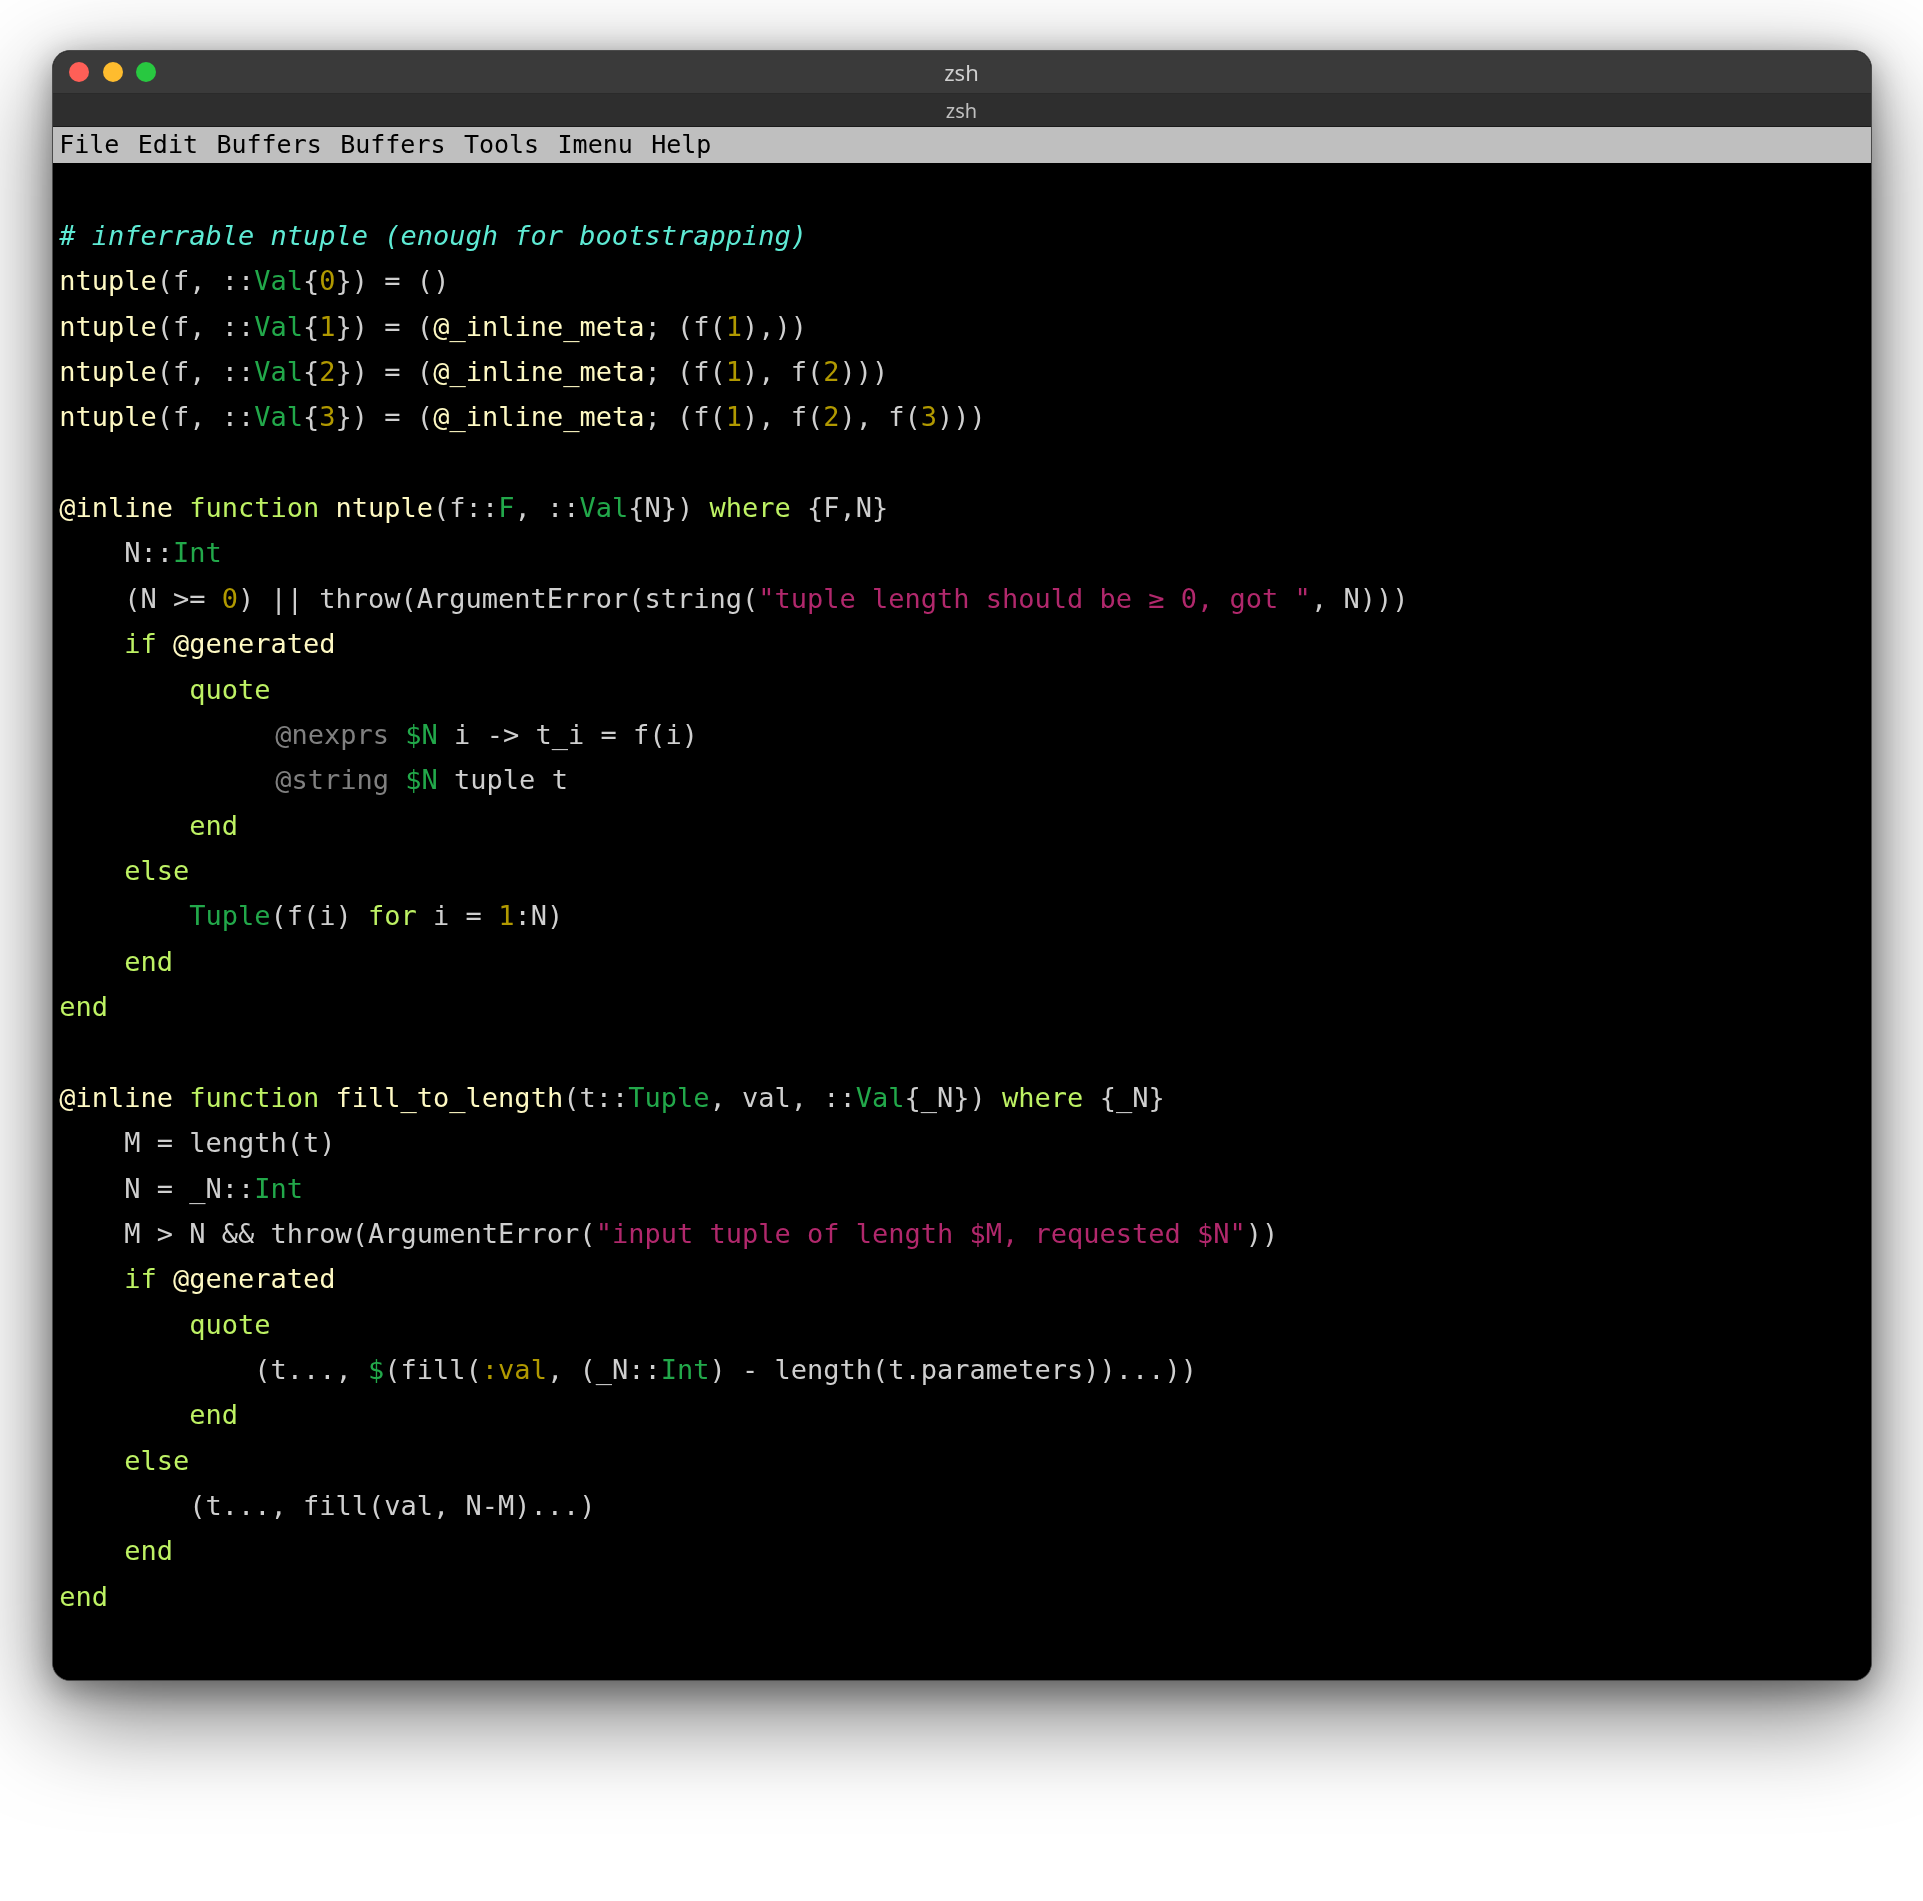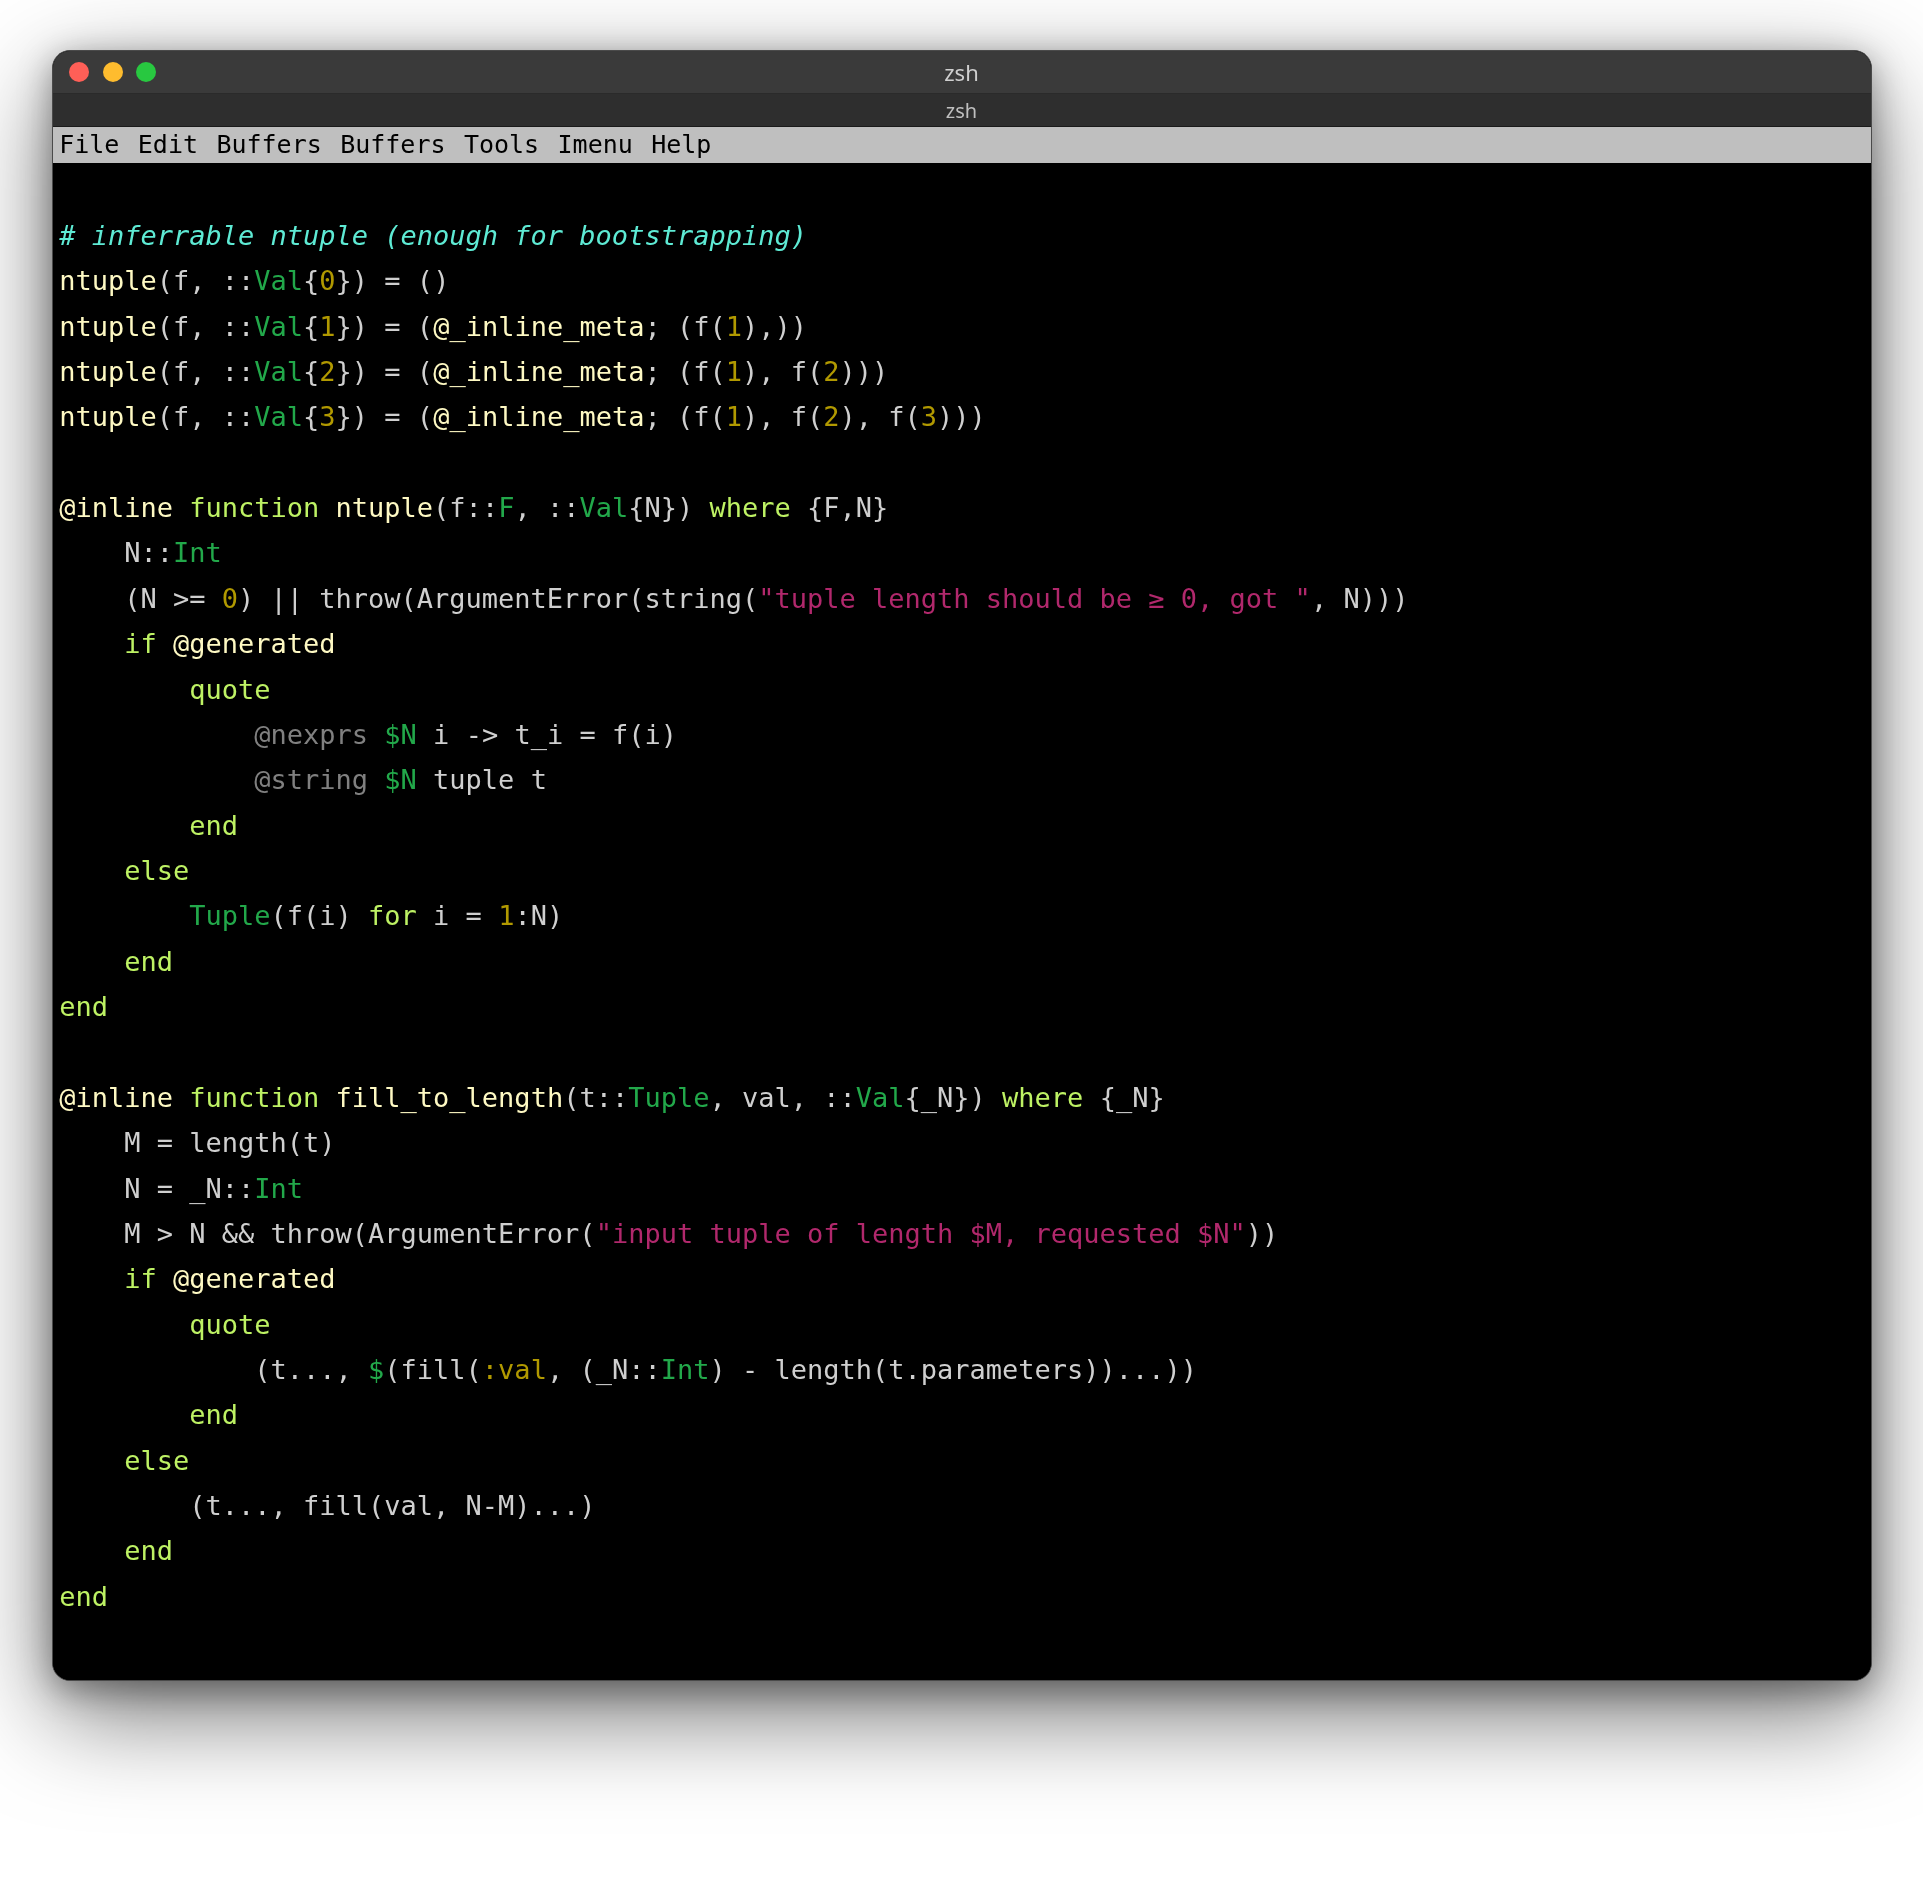--- a/index.html
+++ b/index.html
@@ -91,21 +91,21 @@
     background: #000;
   }
 
   
   .c-red     { color: #5eead4; font-style: italic; }  
   .c-blue    { color: #fef9c3; text-align: center; }  
   .c-green   { color: #22a84a; }  
   .c-purple  { color: #bef264; }  
   .c-yellow  { color: #b19900; }  
   .c-str     { color: #b1286c; }  
-  .c-gray    { color: #808080; }  
+  .c-gray    { color: #808080; margin-left: 21px; }  
   .c-plain   { color: #cfcfcf; }
 </style>
 </head>
 <body>
 
 <div class="window">
 
   <div class="titlebar">
     <div class="traffic-lights">
       <div class="tl tl-close"></div>

